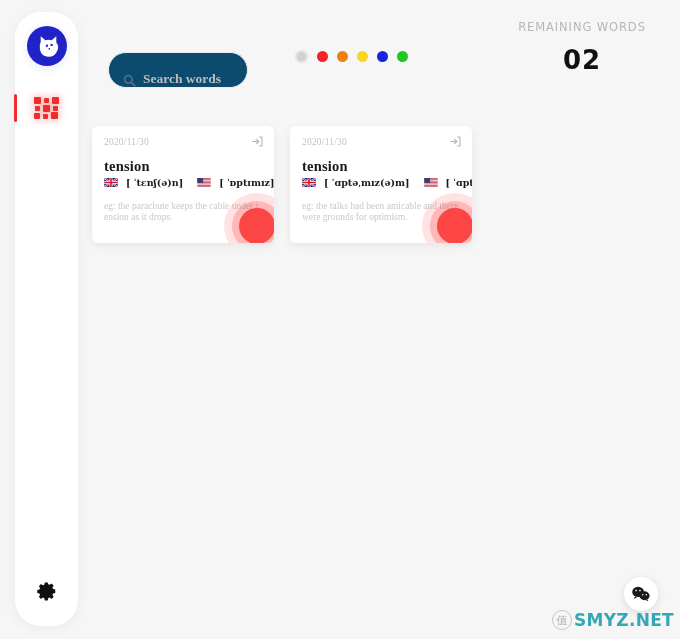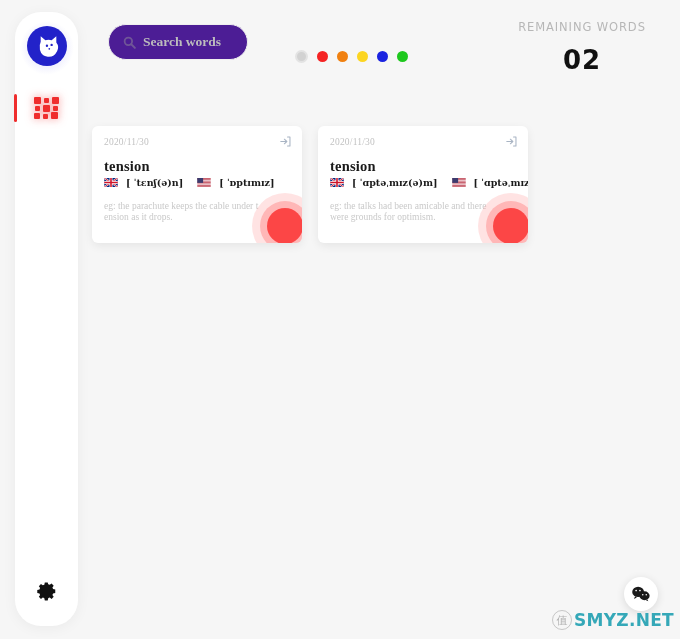--- a/index.html
+++ b/index.html
@@ -112,28 +112,28 @@
   #topbar {
     position: absolute;
     left: 92px;
     top: 0;
     right: 0;
     height: 110px;
   }
   #search-box {
     position: absolute;
     left: 16px;
-    top: 24px;
+    top: 52px;
     width: 140px;
     height: 36px;
-    background: #4c1d95;
+    background: #0c4a6e;
     border: 1px solid #efefef;
     border-radius: 18px;
     display: flex;
-    align-items: center;
+    align-items: flex-end;
     padding: 0 14px;
     box-sizing: border-box;
   }
   #search-icon {
     width: 13px;
     height: 13px;
     flex: 0 0 auto;
     opacity: 0.45;
     margin-right: 7px;
   }
@@ -207,21 +207,20 @@
   .word-card {
     position: relative;
     width: 182px;
     height: 117px;
     background: #ffffff;
     border-radius: 6px;
     box-shadow: 0 3px 10px rgba(0,0,0,0.07);
     overflow: hidden;
     flex: 0 0 auto;
     cursor: pointer;
-    padding-left: 28px;
   }
   .card-date {
     position: absolute;
     left: 12px;
     top: 11px;
     font-family: "Liberation Serif", serif;
     font-size: 9.5px;
     color: #c2c2c2;
     letter-spacing: 0.2px;
   }

